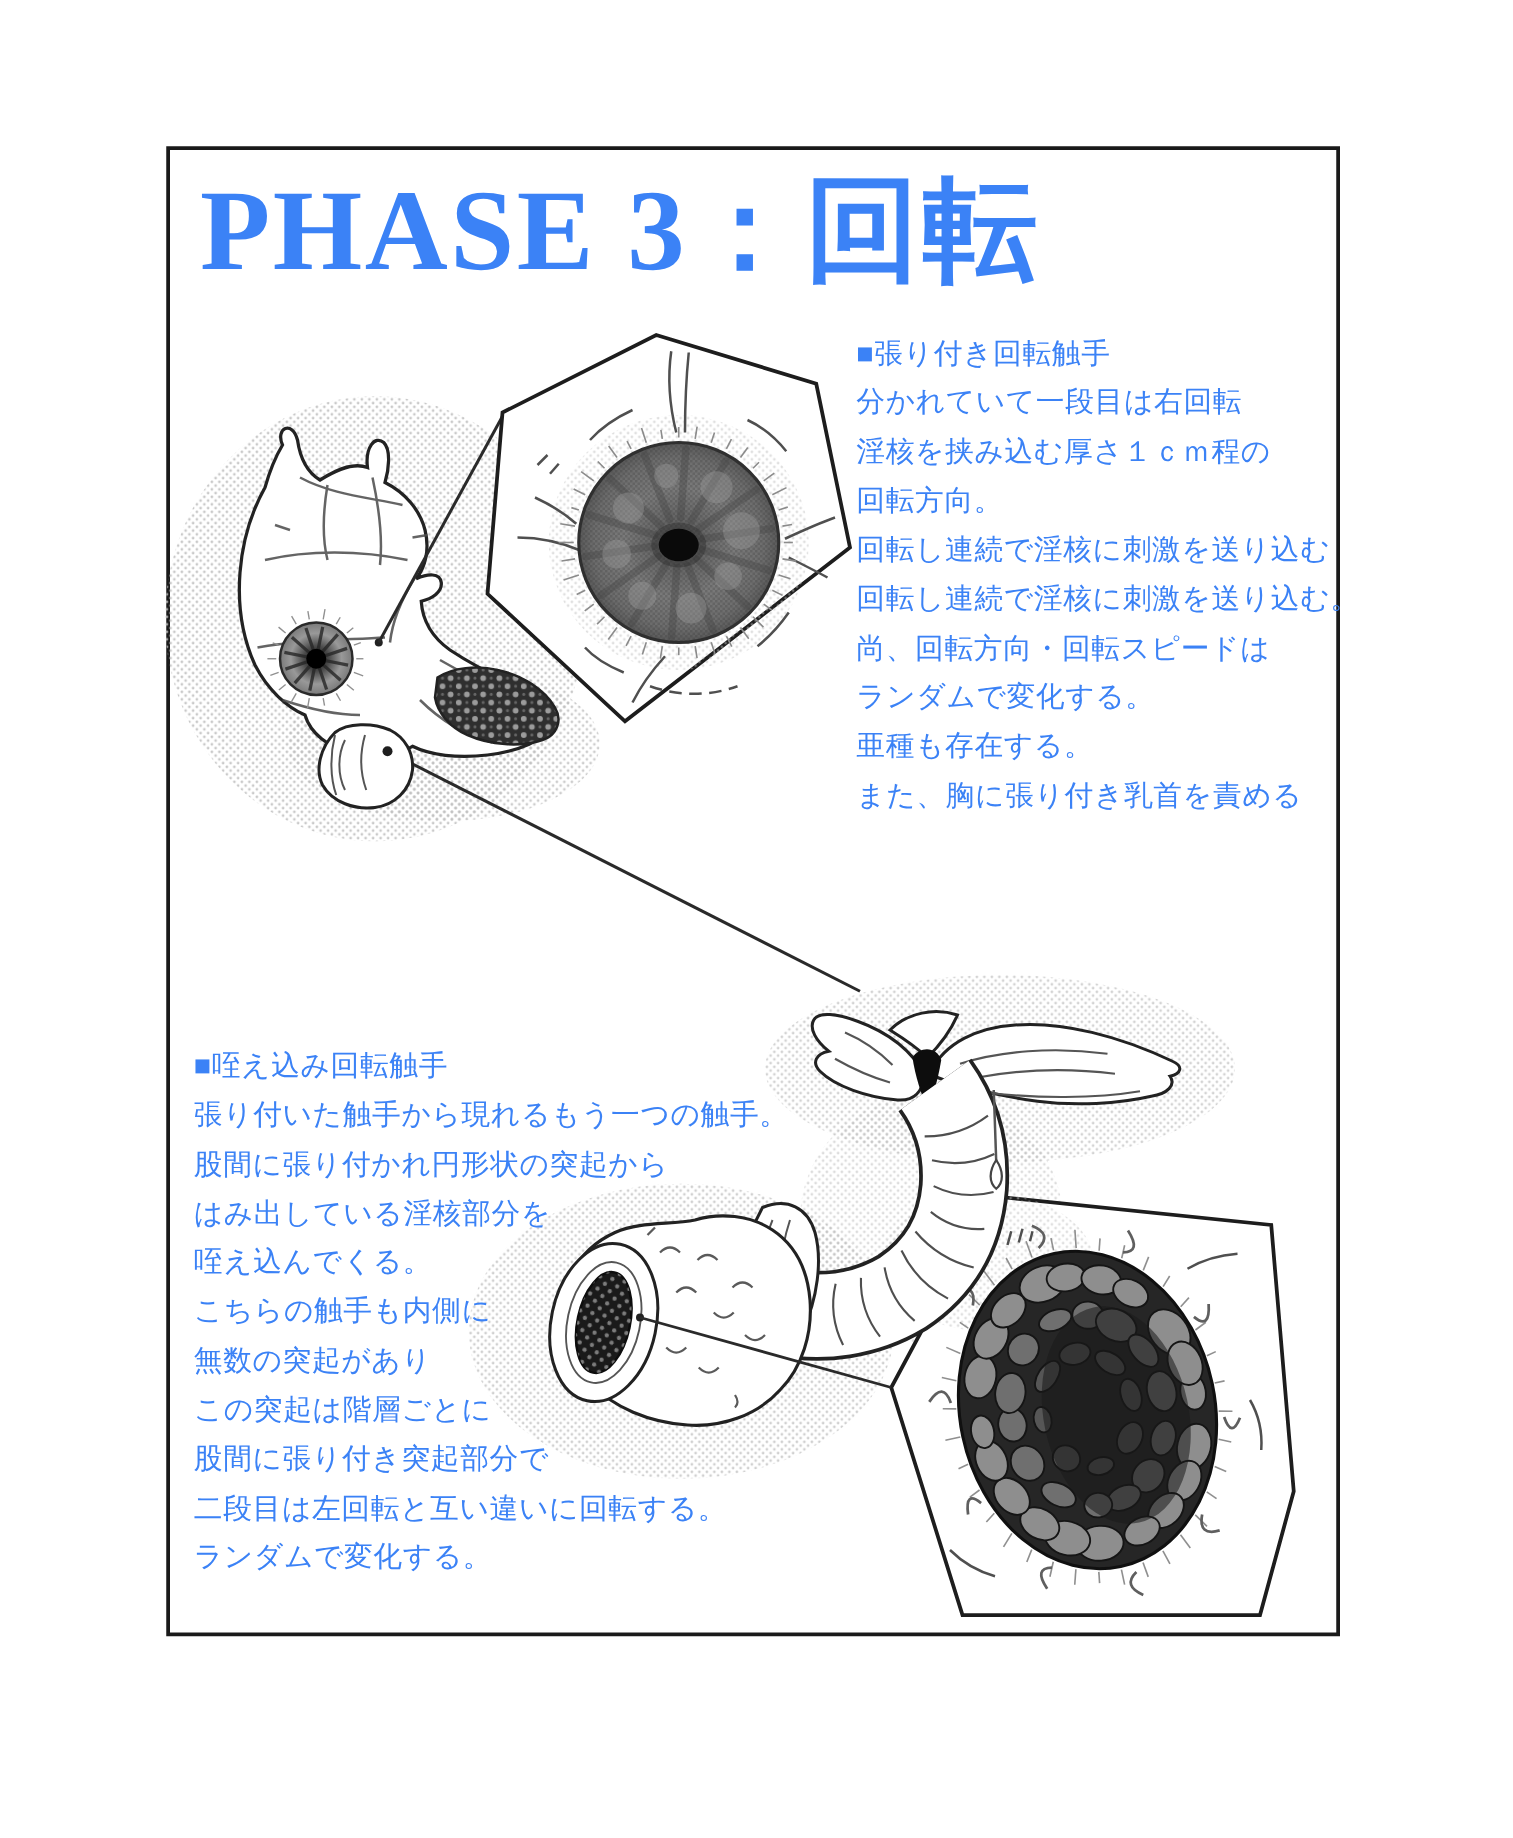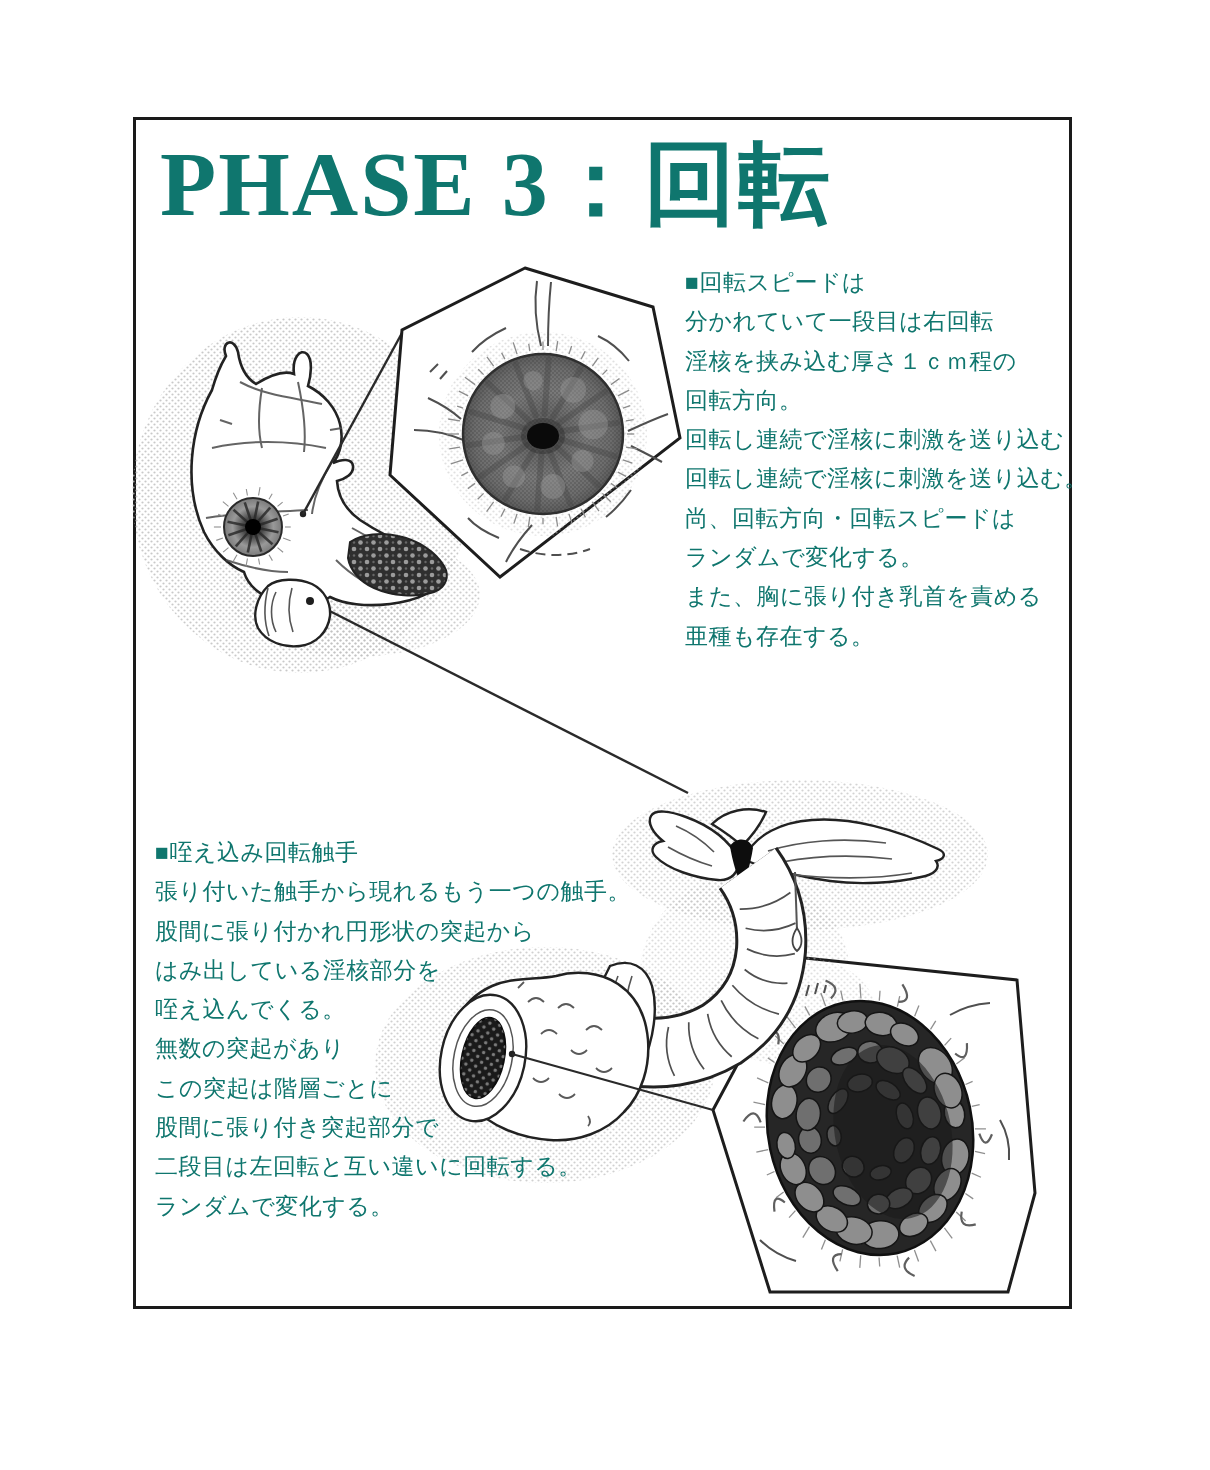--- a/index.html
+++ b/index.html
@@ -1,17 +1,17 @@
 <!DOCTYPE html>
 <html><head>
 <meta charset="utf-8">
 <style>
   html,body{margin:0;padding:0;background:#fff;}
   .page{position:relative;width:1210px;height:1470px;background:#ffffff;overflow:hidden;
-        font-family:"Liberation Serif","DejaVu Serif",serif;color:#0f766e;}
+        font-family:"Liberation Serif","DejaVu Serif",serif;color:#3b82f6;}
   .frame{position:absolute;left:133px;top:117px;width:933px;height:1186px;
          border:3px solid #1a1a1a;}
   .title{position:absolute;left:160px;top:136px;margin:0;font-size:92px;line-height:1.05;
          font-weight:bold;letter-spacing:2px;white-space:nowrap;}
   .tblock{position:absolute;font-size:23px;line-height:39.3px;white-space:nowrap;
           letter-spacing:0.5px;}
   .tblock.right{left:685px;top:263px;}
   .tblock.left{left:155px;top:805px;margin-top:28px;}
   svg#art{position:absolute;left:0;top:0;}
 </style>
@@ -399,37 +399,38 @@
           </g>
         <ellipse cx="543" cy="436" rx="22" ry="18" fill="#222" opacity="0.35"></ellipse>
         <ellipse cx="543" cy="436" rx="16" ry="13" fill="#0a0a0a"></ellipse>
       </g>
     </g>
   </svg>
 
   <h1 class="title">PHASE 3：回転</h1>
 
   <div class="tblock right">
-    <div>■回転スピードは</div>
+    <div>■張り付き回転触手</div>
     <div>分かれていて一段目は右回転</div>
     <div>淫核を挟み込む厚さ１ｃｍ程の</div>
     <div>回転方向。</div>
     <div>回転し連続で淫核に刺激を送り込む</div>
     <div>回転し連続で淫核に刺激を送り込む。</div>
     <div>尚、回転方向・回転スピードは</div>
     <div>ランダムで変化する。</div>
+    <div>亜種も存在する。</div>
     <div>また、胸に張り付き乳首を責める</div>
-    <div>亜種も存在する。</div>
   </div>
 
   <div class="tblock left">
     <div>■咥え込み回転触手</div>
     <div>張り付いた触手から現れるもう一つの触手。</div>
     <div>股間に張り付かれ円形状の突起から</div>
     <div>はみ出している淫核部分を</div>
     <div>咥え込んでくる。</div>
+    <div>こちらの触手も内側に</div>
     <div>無数の突起があり</div>
     <div>この突起は階層ごとに</div>
     <div>股間に張り付き突起部分で</div>
     <div>二段目は左回転と互い違いに回転する。</div>
     <div>ランダムで変化する。</div>
   </div>
 </div>
 
 </body></html>

